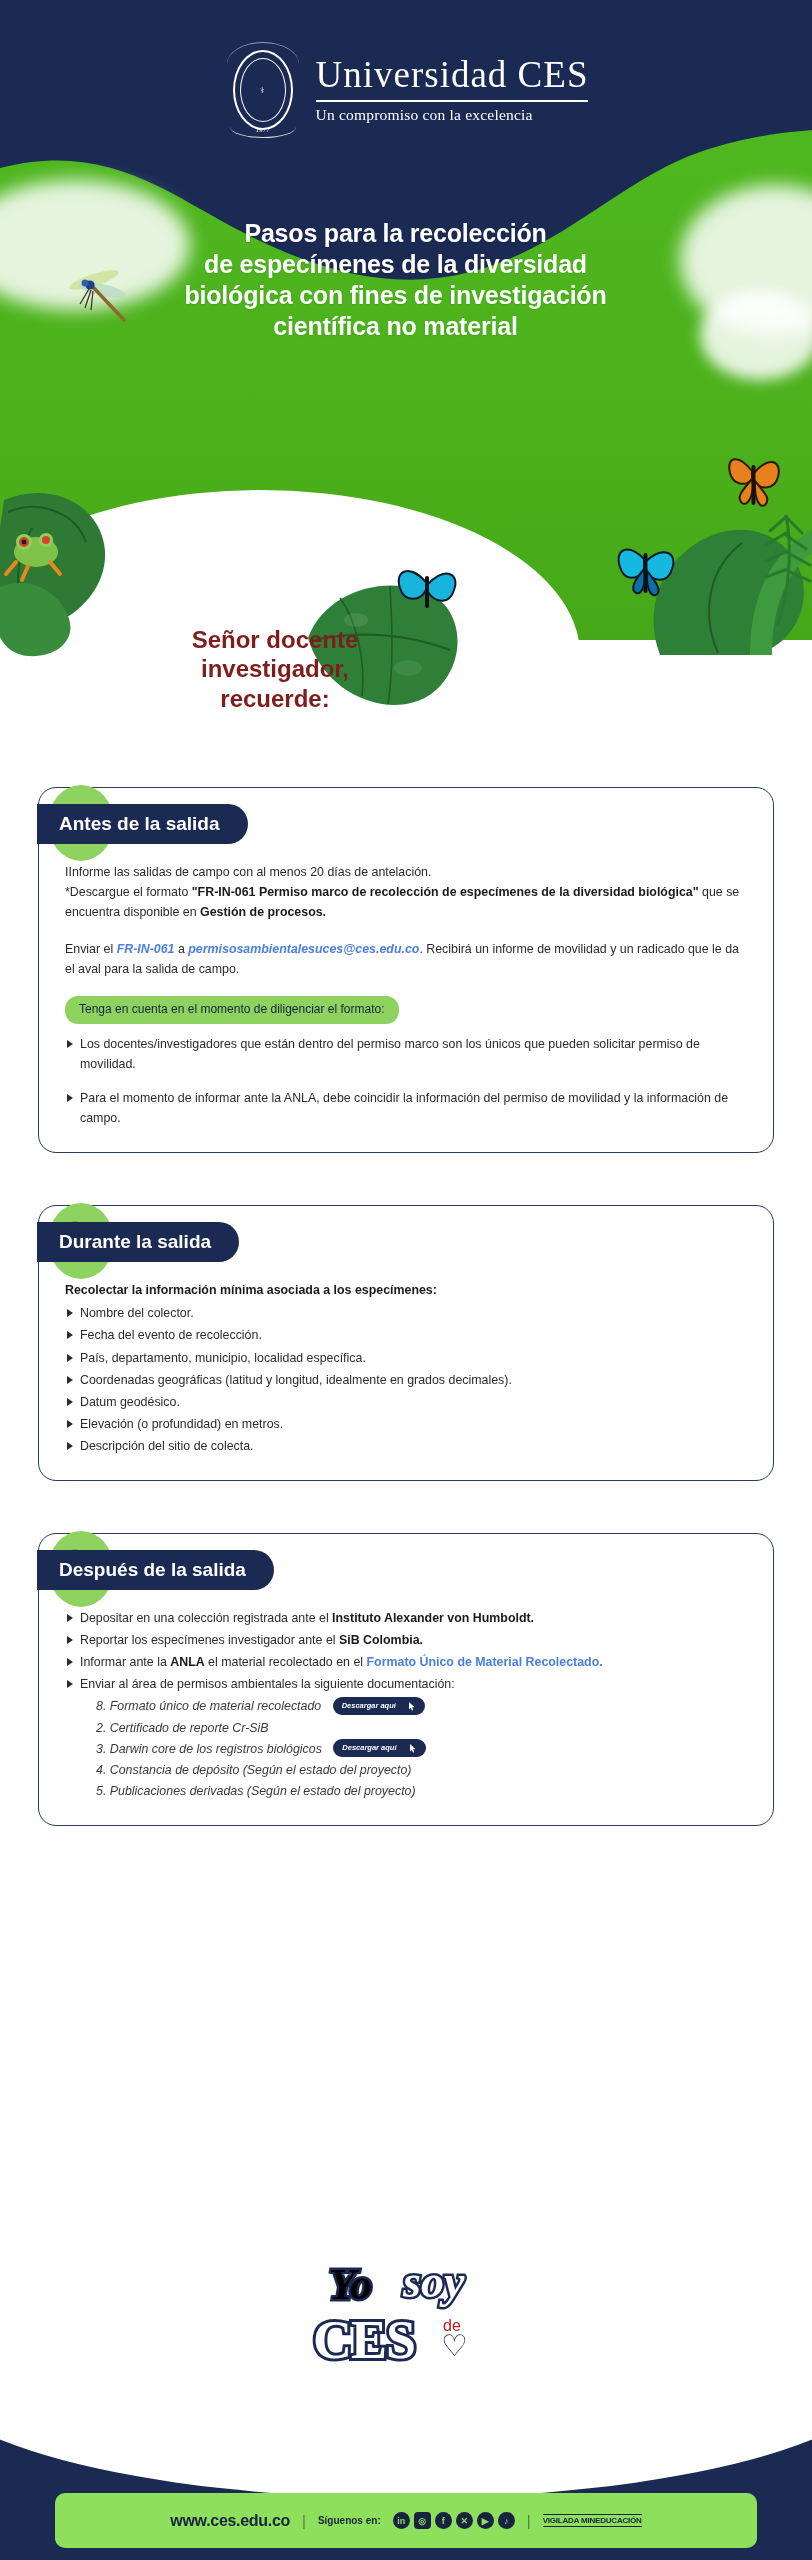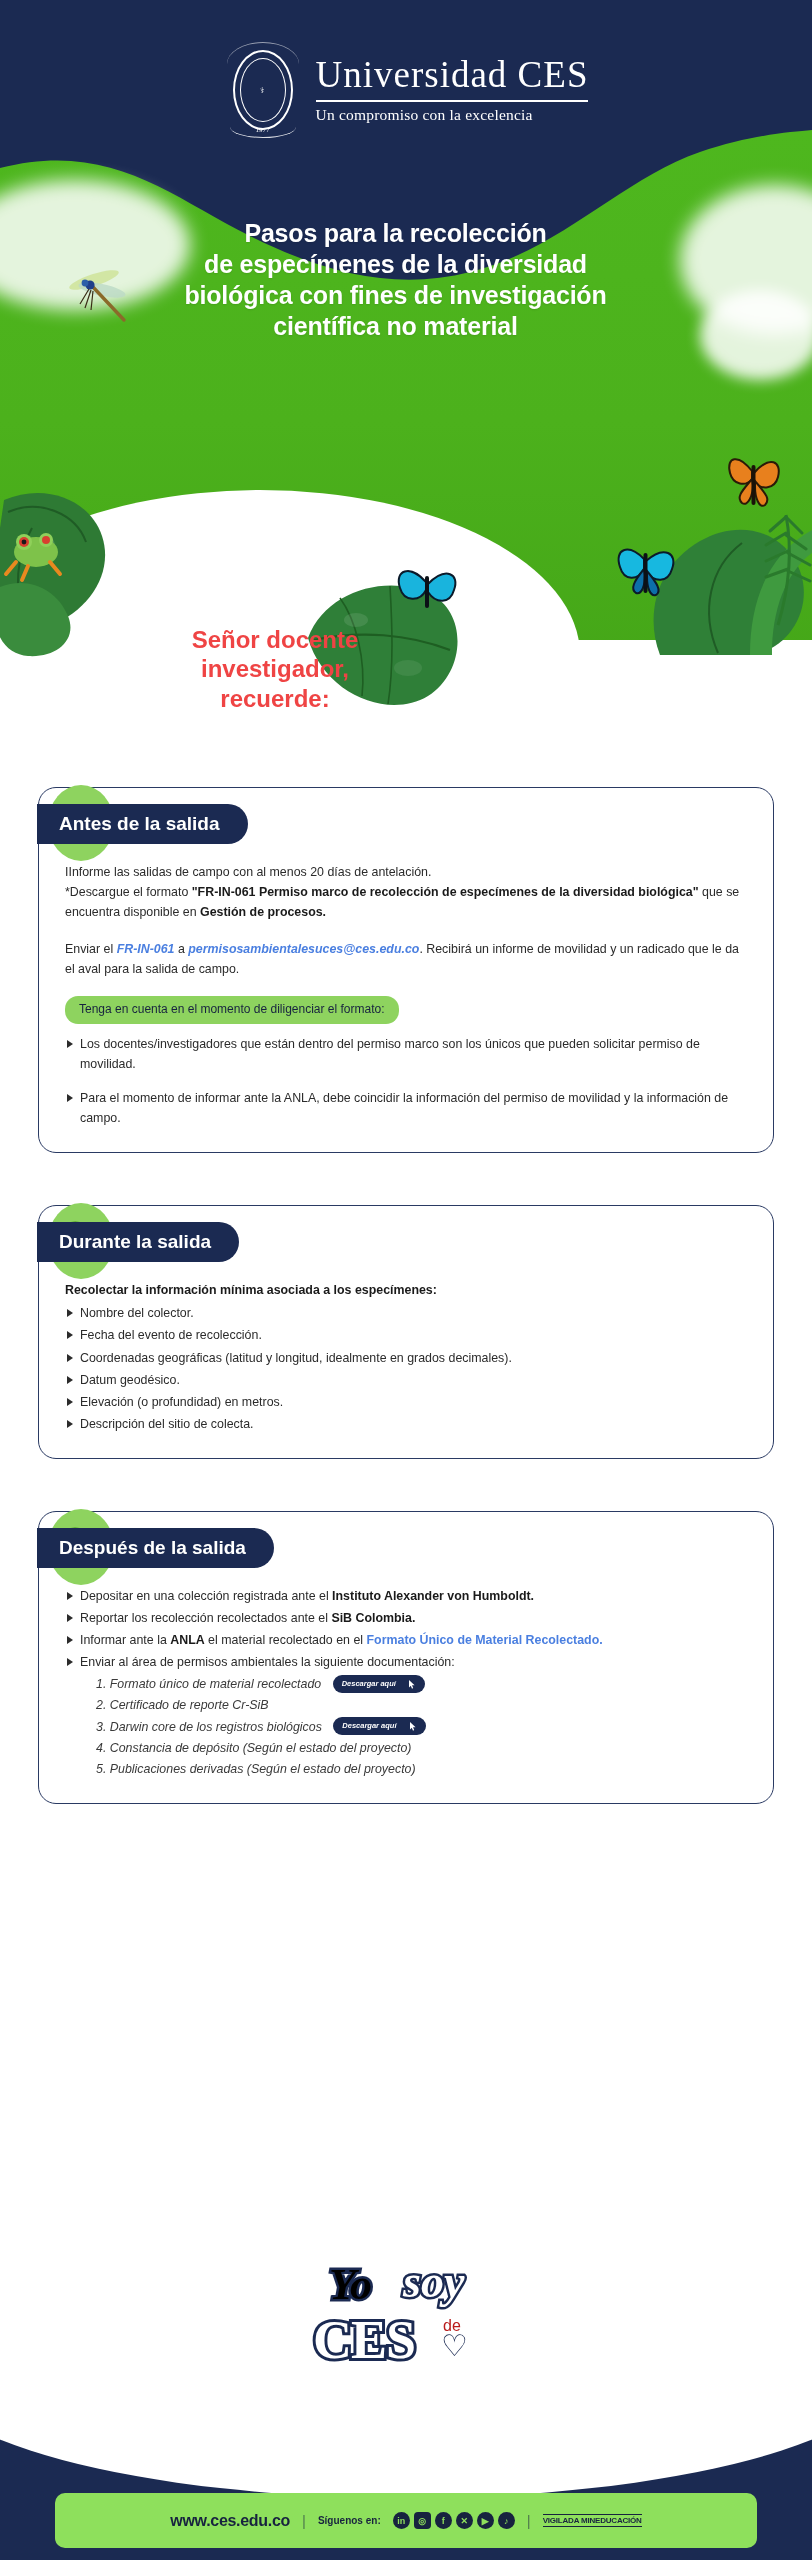--- a/index.html
+++ b/index.html
@@ -87,21 +87,21 @@
   .white-ellipse{
     position:absolute; z-index:4; left:-60px; top:490px;
     width:640px; height:330px; background:#fff; border-radius:50%;
   }
   .white-rect{
     position:absolute; z-index:4; left:0; top:640px; width:812px; height:140px; background:#fff;
   }
 
   .sub-title{
     position:absolute; z-index:7; left:110px; top:625px; width:330px;
-    text-align:center; color:#ef4444;
+    text-align:center; color:#7f1d1d;
     font-weight:bold; font-size:24px; line-height:1.22;
   }
 
   
   .leaf{ position:absolute; z-index:5; }
 
   
   .steps{ position:absolute; z-index:8; left:0; top:745px; width:812px; }
 
   .step{ position:relative; margin:0 38px 52px 38px; }
@@ -367,45 +367,46 @@
     <div class="step-badge">
       <span>2.</span>
     </div>
     <div class="step-card">
       <div class="step-header">Durante la salida</div>
       <div class="step-body">
         <div class="bold-lead">Recolectar la información mínima asociada a los especímenes:</div>
         <ul>
           <li>Nombre del colector.</li>
           <li>Fecha del evento de recolección.</li>
+          <li>País, departamento, municipio, localidad específica.</li>
           <li>Coordenadas geográficas (latitud y longitud, idealmente en grados decimales).</li>
           <li>Datum geodésico.</li>
           <li>Elevación (o profundidad) en metros.</li>
           <li>Descripción del sitio de colecta.</li>
         </ul>
       </div>
     </div>
   </div>
 
   <div class="step">
     <div class="step-badge">
       <span>3.</span>
     </div>
     <div class="step-card">
       <div class="step-header">Después de la salida</div>
       <div class="step-body">
         <ul>
           <li><span>Depositar en una colección registrada ante el </span><b>Instituto Alexander von Humboldt.</b></li>
-          <li><span>Reportar los recolección recolectados ante el </span><b>SiB Colombia.</b></li>
+          <li><span>Reportar los especímenes investigador ante el </span><b>SiB Colombia.</b></li>
           <li><span>Informar ante la </span><b>ANLA</b><span> el material recolectado en el </span><span class="blue-bold">Formato Único de Material Recolectado.</span></li>
           <li>
             <span>Enviar al área de permisos ambientales la siguiente documentación:</span>
             <div class="num-list">
               <div>
-                <span>1. Formato único de material recolectado</span>
+                <span>8. Formato único de material recolectado</span>
                 <span class="dl-btn">
                   <span>Descargar aquí</span>
                   <svg class="cursor-ic" viewBox="0 0 10 12">
                       <path d="M1 0 L1 10 L3.4 7.6 L5 11.5 L6.6 10.8 L5 7 L8.4 7 Z" fill="#ffffff"></path>
                     </svg>
                 </span>
               </div>
               <div>
                 <span>2. Certificado de reporte Cr-SiB</span>
               </div>

